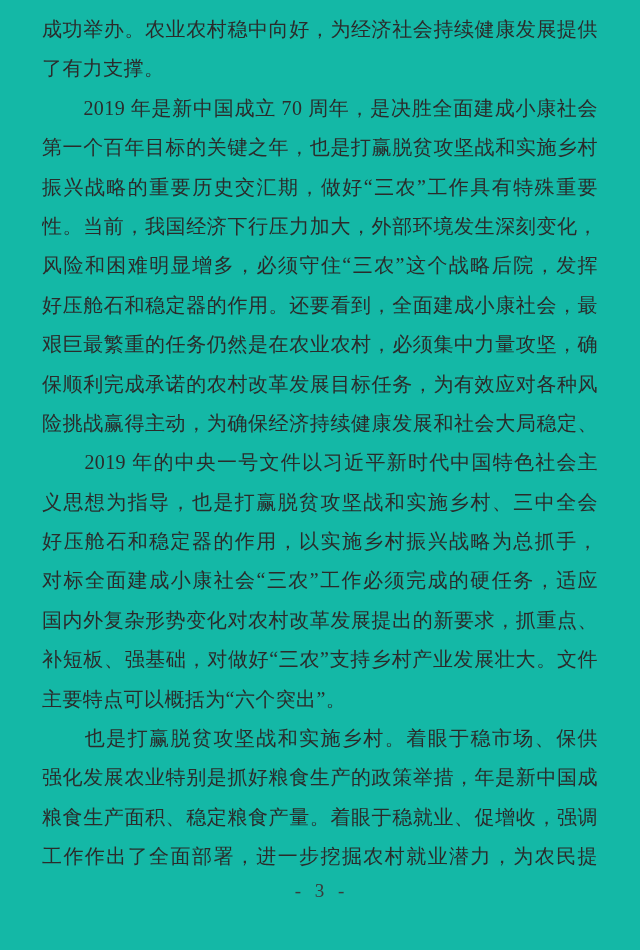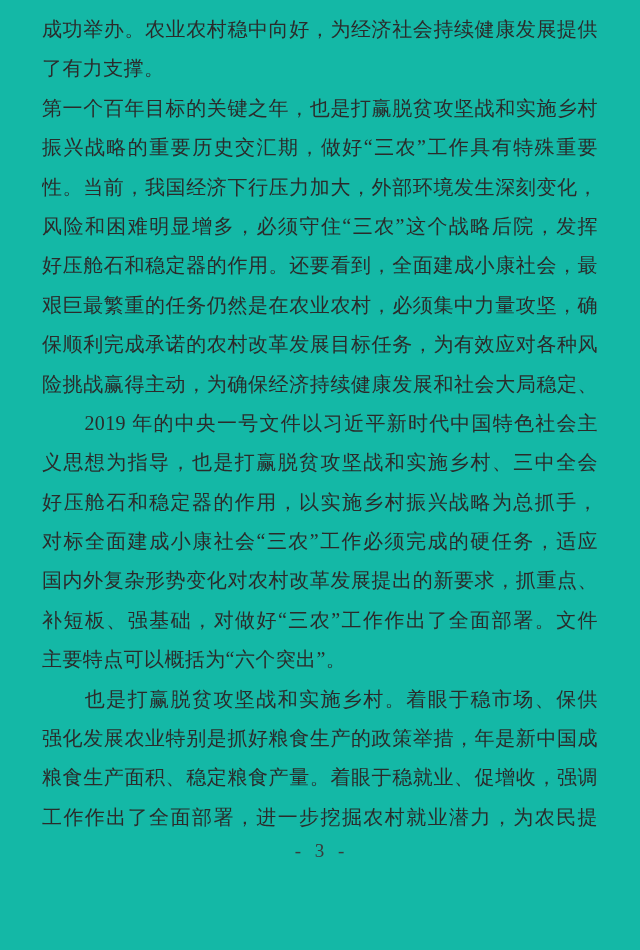--- a/index.html
+++ b/index.html
@@ -43,33 +43,34 @@
     word-spacing: 7px;
     letter-spacing: 1px;
   }
 </style>
 </head>
 <body>
 
 <div class="page">
   <div class="tline">成功举办。农业农村稳中向好，为经济社会持续健康发展提供</div>
   <div class="tline pend">了有力支撑。</div>
+  <div class="tline">　　2019 年是新中国成立 70 周年，是决胜全面建成小康社会</div>
   <div class="tline">第一个百年目标的关键之年，也是打赢脱贫攻坚战和实施乡村</div>
   <div class="tline">振兴战略的重要历史交汇期，做好“三农”工作具有特殊重要</div>
   <div class="tline">性。当前，我国经济下行压力加大，外部环境发生深刻变化，</div>
   <div class="tline">风险和困难明显增多，必须守住“三农”这个战略后院，发挥</div>
   <div class="tline">好压舱石和稳定器的作用。还要看到，全面建成小康社会，最</div>
   <div class="tline">艰巨最繁重的任务仍然是在农业农村，必须集中力量攻坚，确</div>
   <div class="tline">保顺利完成承诺的农村改革发展目标任务，为有效应对各种风</div>
   <div class="tline">险挑战赢得主动，为确保经济持续健康发展和社会大局稳定、</div>
   <div class="tline">　　2019 年的中央一号文件以习近平新时代中国特色社会主</div>
   <div class="tline">义思想为指导，也是打赢脱贫攻坚战和实施乡村、三中全会</div>
   <div class="tline">好压舱石和稳定器的作用，以实施乡村振兴战略为总抓手，</div>
   <div class="tline">对标全面建成小康社会“三农”工作必须完成的硬任务，适应</div>
   <div class="tline">国内外复杂形势变化对农村改革发展提出的新要求，抓重点、</div>
-  <div class="tline">补短板、强基础，对做好“三农”工作作出了全面部署。文件</div>
+  <div class="tline">补短板、强基础，对做好“三农”支持乡村产业发展壮大。文件</div>
   <div class="tline pend">主要特点可以概括为“六个突出”。</div>
   <div class="tline">　　也是打赢脱贫攻坚战和实施乡村。着眼于稳市场、保供给，</div>
   <div class="tline">强化发展农业特别是抓好粮食生产的政策举措，年是新中国成立</div>
   <div class="tline">粮食生产面积、稳定粮食产量。着眼于稳就业、促增收，强调</div>
   <div class="tline">工作作出了全面部署，进一步挖掘农村就业潜力，为农民提</div>
   <div class="footer">- 3 -</div>
 </div>
 
 </body></html>

